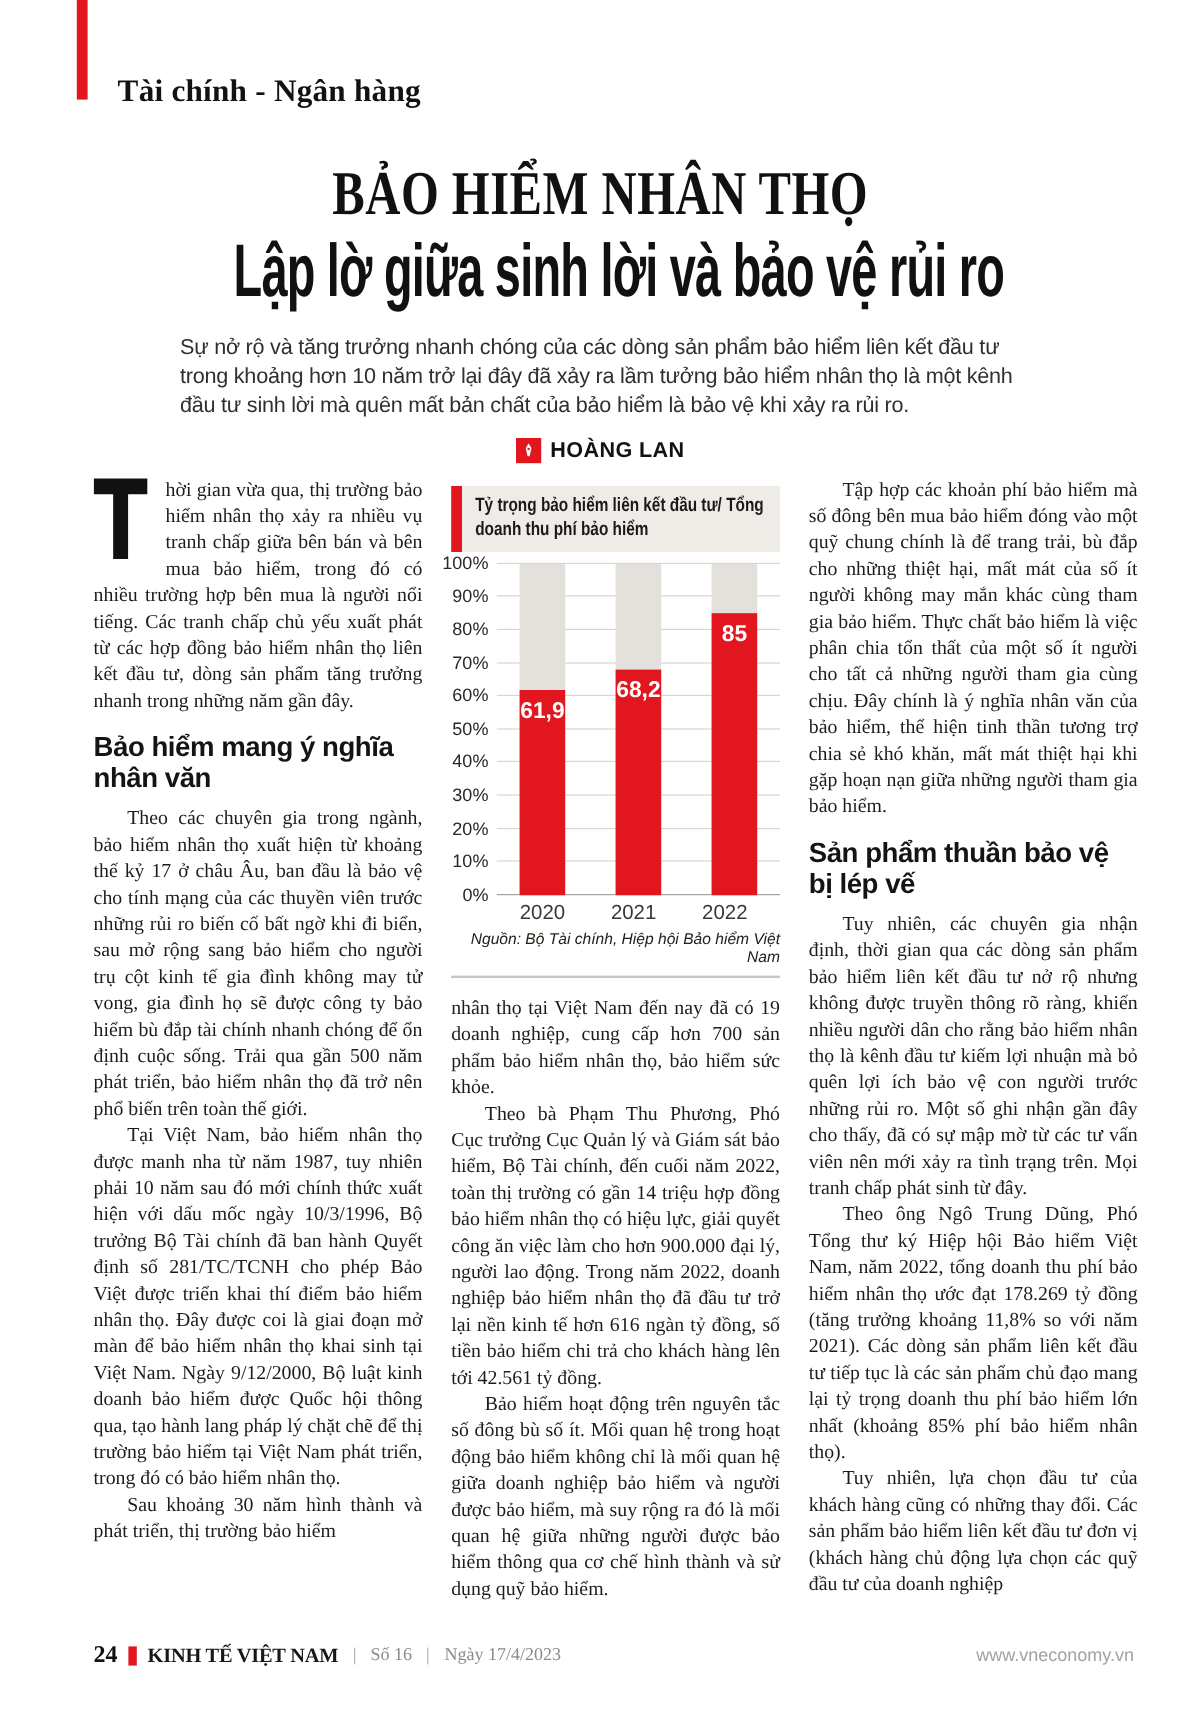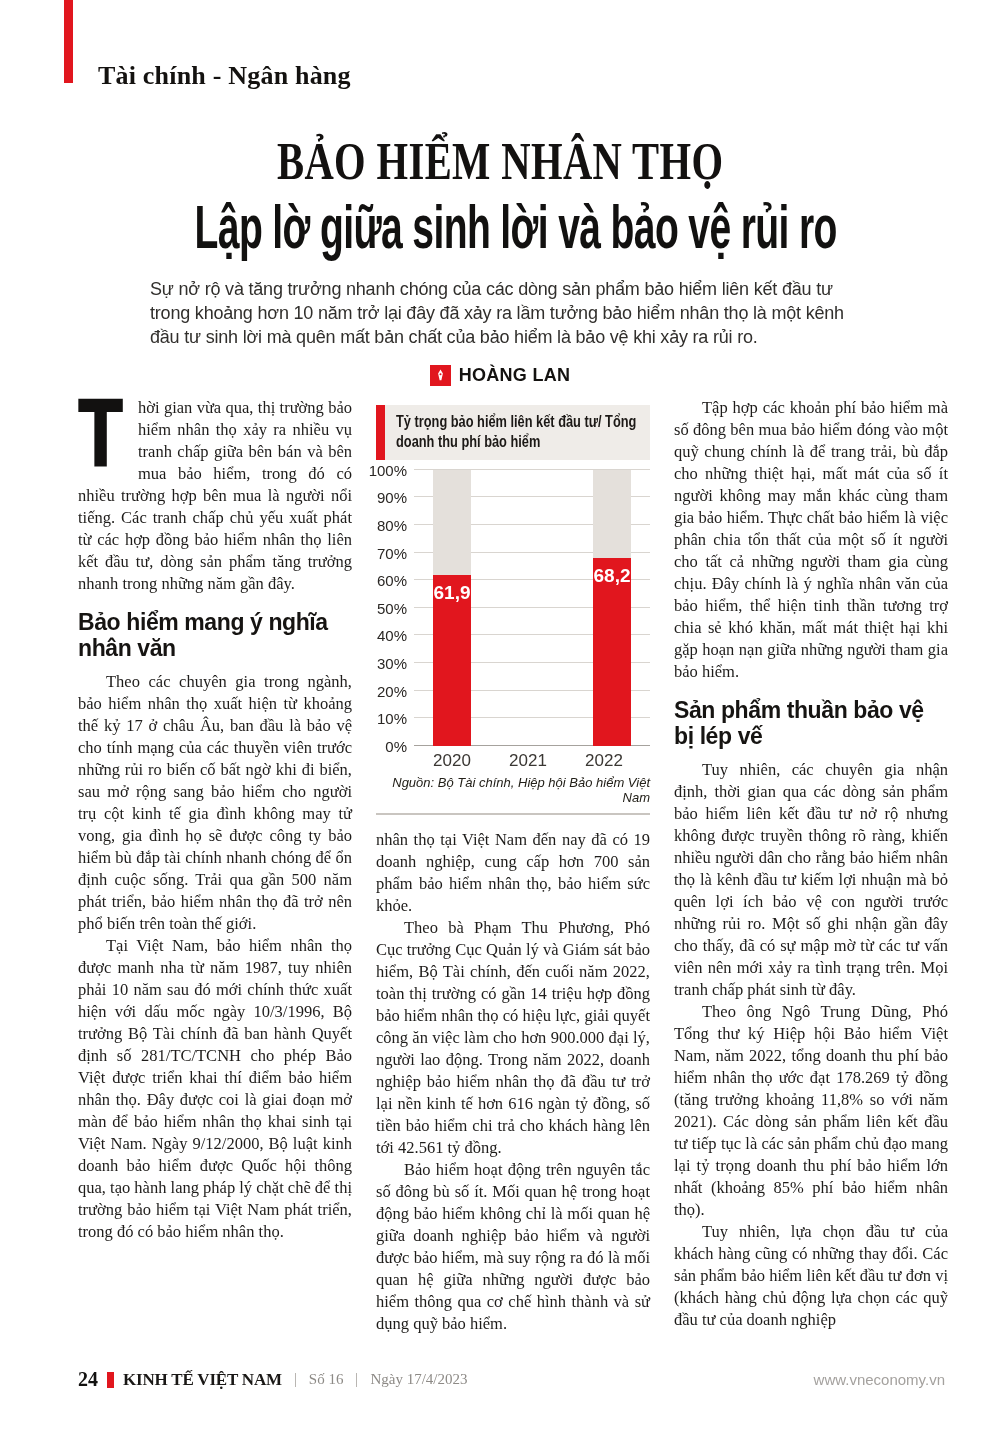--- a/index.html
+++ b/index.html
@@ -165,20 +165,21 @@
     </div>
   </header>
 
   <main class="cols">
 
     <section class="col">
       <p class="body"><span class="dropcap">T</span><span>hời gian vừa qua, thị trường bảo hiểm nhân thọ xảy ra nhiều vụ tranh chấp giữa bên bán và bên mua bảo hiểm, trong đó có nhiều trường hợp bên mua là người nổi tiếng. Các tranh chấp chủ yếu xuất phát từ các hợp đồng bảo hiểm nhân thọ liên kết đầu tư, dòng sản phẩm tăng trưởng nhanh trong những năm gần đây.</span></p>
       <h3 class="subhead">Bảo hiểm mang ý nghĩa nhân văn</h3>
       <p class="body indent">Theo các chuyên gia trong ngành, bảo hiểm nhân thọ xuất hiện từ khoảng thế kỷ 17 ở châu Âu, ban đầu là bảo vệ cho tính mạng của các thuyền viên trước những rủi ro biến cố bất ngờ khi đi biển, sau mở rộng sang bảo hiểm cho người trụ cột kinh tế gia đình không may tử vong, gia đình họ sẽ được công ty bảo hiểm bù đắp tài chính nhanh chóng để ổn định cuộc sống. Trải qua gần 500 năm phát triển, bảo hiểm nhân thọ đã trở nên phổ biến trên toàn thế giới.</p>
       <p class="body indent">Tại Việt Nam, bảo hiểm nhân thọ được manh nha từ năm 1987, tuy nhiên phải 10 năm sau đó mới chính thức xuất hiện với dấu mốc ngày 10/3/1996, Bộ trưởng Bộ Tài chính đã ban hành Quyết định số 281/TC/TCNH cho phép Bảo Việt được triển khai thí điểm bảo hiểm nhân thọ. Đây được coi là giai đoạn mở màn để bảo hiểm nhân thọ khai sinh tại Việt Nam. Ngày 9/12/2000, Bộ luật kinh doanh bảo hiểm được Quốc hội thông qua, tạo hành lang pháp lý chặt chẽ để thị trường bảo hiểm tại Việt Nam phát triển, trong đó có bảo hiểm nhân thọ.</p>
+      <p class="body indent">Sau khoảng 30 năm hình thành và phát triển, thị trường bảo hiểm</p>
     </section>
 
     <section class="col">
       <figure class="chart">
         <div class="chart-header">
           <span class="chart-accent"></span>
           <span class="chart-title-wrap">
             <span class="chart-title">Tỷ trọng bảo hiểm liên kết đầu tư/ Tổng doanh thu phí bảo hiểm</span>
           </span>
         </div>
@@ -222,20 +223,26 @@
                 <div class="bar-fill" style="height: 61.9%; background: rgb(225, 22, 30);">
                   <span class="bar-value">61,9</span>
                 </div>
               </div>
               <div class="bar-slot">
                 <div class="bar-track" style="background: rgb(228, 224, 219);"></div>
                 <div class="bar-fill" style="height: 68.2%; background: rgb(225, 22, 30);">
                   <span class="bar-value">68,2</span>
                 </div>
               </div>
+              <div class="bar-slot">
+                <div class="bar-track" style="background: rgb(228, 224, 219);"></div>
+                <div class="bar-fill" style="height: 85%; background: rgb(225, 22, 30);">
+                  <span class="bar-value">85</span>
+                </div>
+              </div>
             </div>
           </div>
         <div class="x-labels">
             <span class="x-label">2020</span>
             <span class="x-label">2021</span>
             <span class="x-label">2022</span>
           </div>
         <figcaption class="chart-source">Nguồn: Bộ Tài chính, Hiệp hội Bảo hiểm Việt Nam</figcaption>
         <div class="chart-rule"></div>
       </figure>

